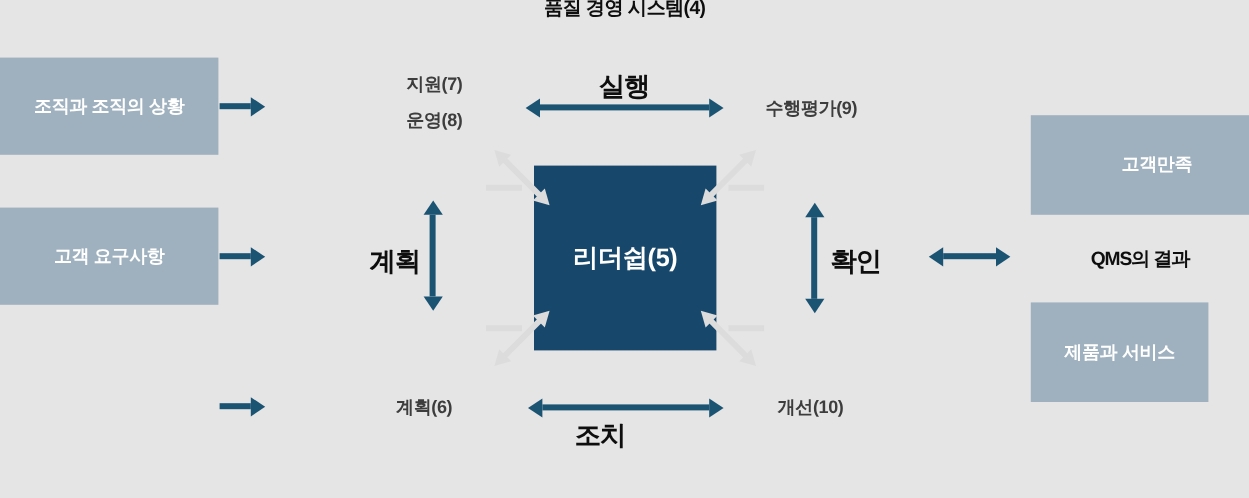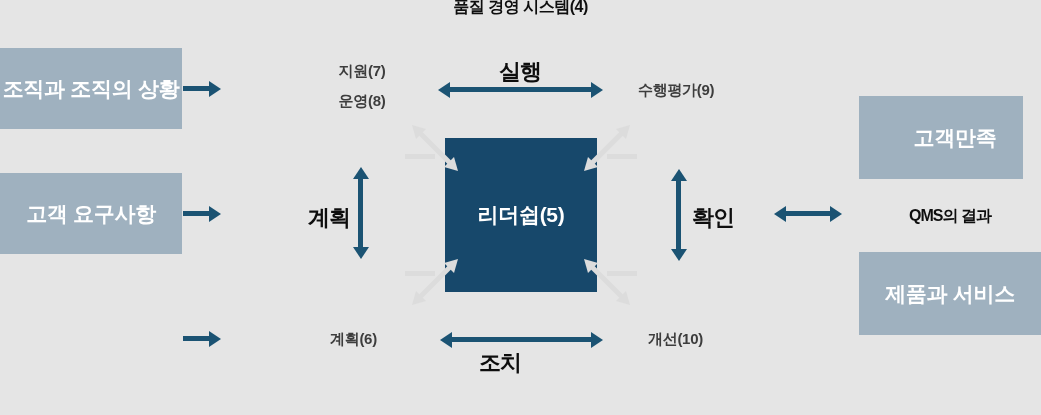--- a/index.html
+++ b/index.html
@@ -23,28 +23,28 @@
   .title{
     left:0;top:-3px;width:1041px;text-align:center;
     font-size:16px;font-weight:bold;color:var(--label-strong);
     letter-spacing:-0.5px;
   }
 
   
   .gbox{
     background:var(--box-fill);
     display:flex;align-items:center;justify-content:center;
-    color:#ffffff;font-weight:bold;font-size:21px;text-align:right;
+    color:#ffffff;font-weight:bold;font-size:15px;text-align:right;
     line-height:25px;letter-spacing:-0.3px;
   }
   .gbox-l1{left:0;top:48px;width:182px;height:81px;}
   .gbox-l2{left:0;top:173px;width:182px;height:81px;}
   .gbox-l3{left:0;top:298px;width:182px;height:83px;}
-  .gbox-r1{left:859px;top:96px;width:164px;height:83px;padding-left:28px;}
-  .gbox-r2{left:859px;top:252px;width:182px;height:83px;}
+  .gbox-r1{left:859px;top:96px;width:182px;height:83px;padding-left:28px;}
+  .gbox-r2{left:859px;top:252px;width:148px;height:83px;}
 
   
   .navybox{
     left:445px;top:138px;width:152px;height:154px;background:var(--navy);
     display:flex;align-items:center;justify-content:center;
     color:#ffffff;font-weight:bold;font-size:21px;letter-spacing:-0.3px;
     z-index:2;
   }
 
   

